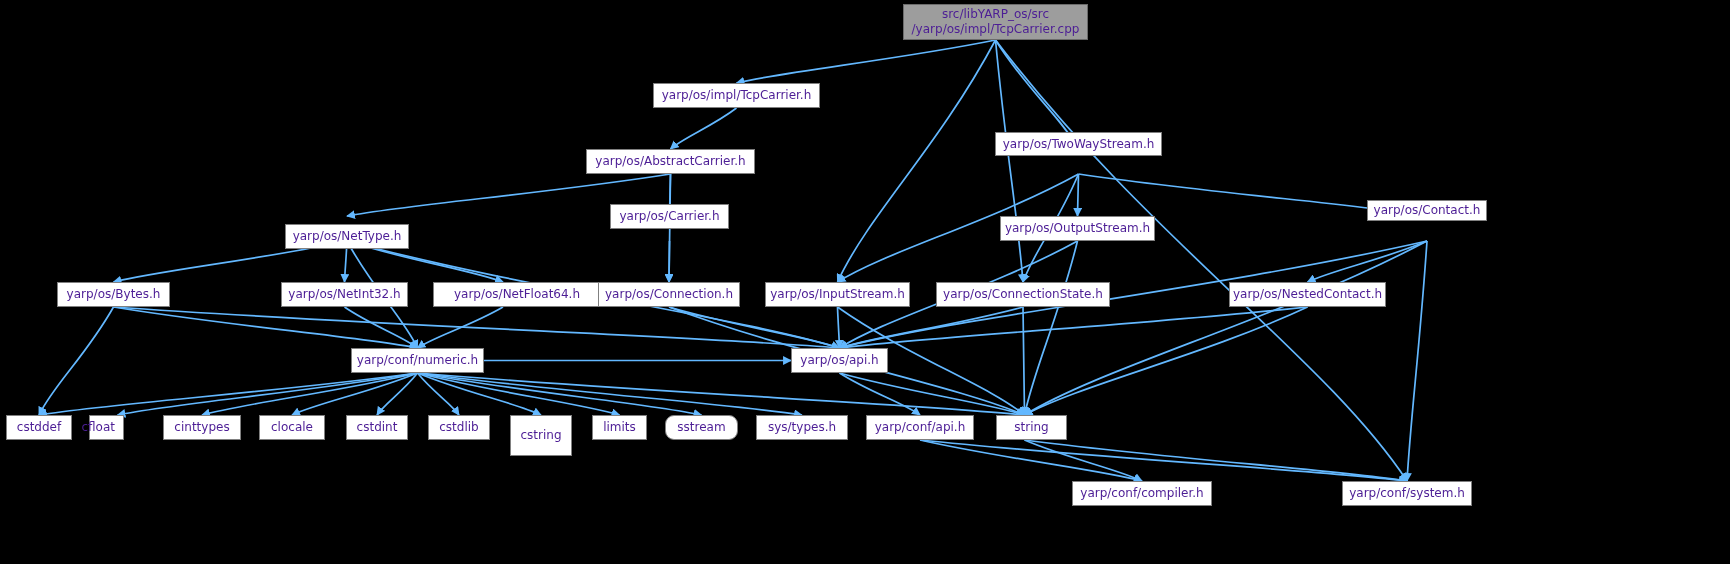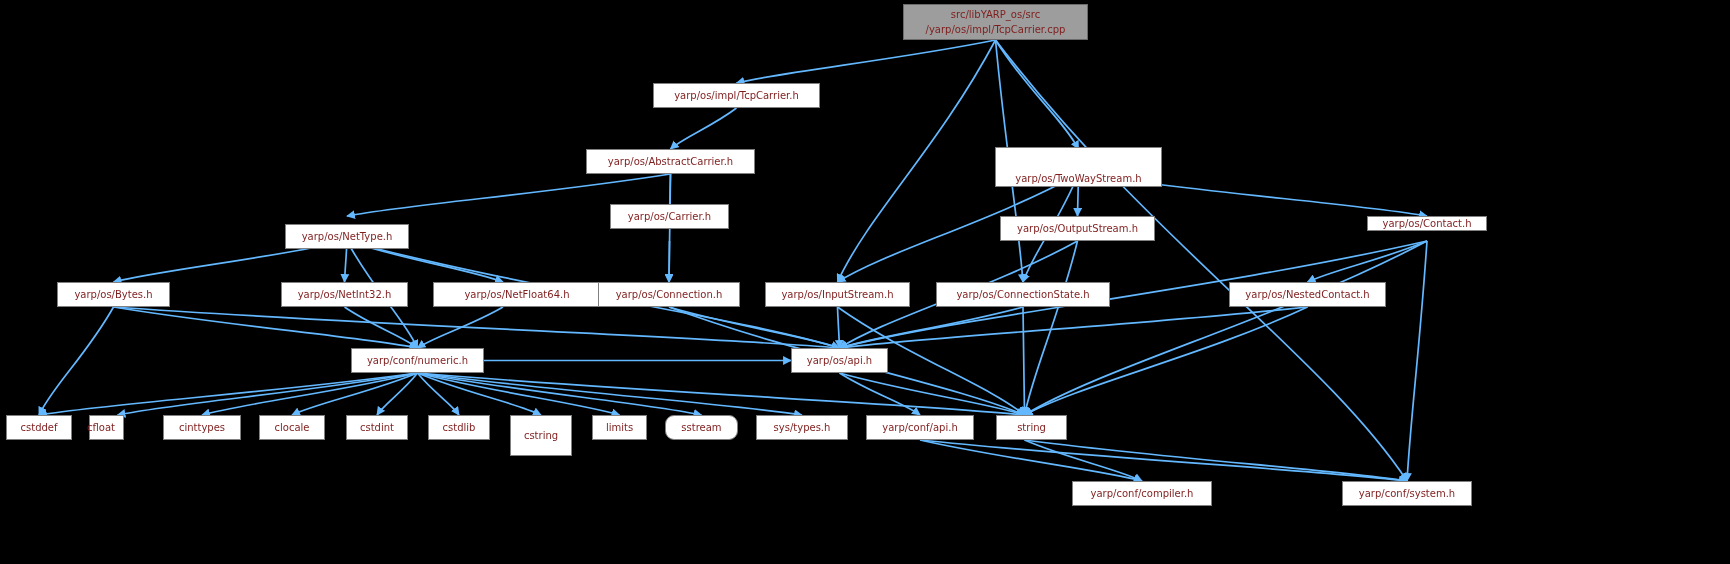--- a/index.html
+++ b/index.html
@@ -1,20 +1,20 @@
 <!DOCTYPE html>
 <html><head>
 <meta charset="utf-8">
 <style>
   html,body{margin:0;padding:0;background:#000;}
   #graph-root{position:relative;width:1730px;height:564px;background:#000;overflow:hidden;
     font-family:"DejaVu Sans","Liberation Sans",sans-serif;}
   #edge-layer{position:absolute;left:0;top:0;width:1730px;height:564px;}
   .node{position:absolute;box-sizing:border-box;border:1px solid #808080;
-    background:#ffffff;color:#7f1d1d;font-size:10px;line-height:15px;
+    background:#ffffff;color:#4c1d95;font-size:12px;line-height:15px;
     display:flex;align-items:center;justify-content:center;text-align:center;
     white-space:pre;padding:0 8px;}
   .node.root{background:#9d9d9d;border-color:#6b6b6b;}
   .node .lbl{display:block;}
 </style>
 </head>
 <body>
 
 <div id="graph-root">
   <svg id="edge-layer" viewBox="0 0 1730 564">
@@ -78,25 +78,25 @@
       <path d="M920,440 C1001.696,458.45 1098.0439999999999,469.52 1142,481" fill="none" stroke="#63b8ff" stroke-width="1.7" marker-end="url(#ar)"></path>
       <path d="M920,440 C1098.25,458.45 1311.54,469.52 1407,481" fill="none" stroke="#63b8ff" stroke-width="1.7" marker-end="url(#ar)"></path>
       <path d="M1024.5,440 C1067.74,458.45 1118.735,469.52 1142,481" fill="none" stroke="#63b8ff" stroke-width="1.7" marker-end="url(#ar)"></path>
       <path d="M1024.5,440 C1165.26,458.45 1331.265,469.52 1407,481" fill="none" stroke="#63b8ff" stroke-width="1.7" marker-end="url(#ar)"></path>
     </svg>
   <div id="node-layer">
       <div class="node root" style="left: 903px; top: 4px; width: 185px; height: 36px; background: rgb(157, 157, 157); border-color: rgb(107, 107, 107);"><span class="lbl">src/libYARP_os/src
 /yarp/os/impl/TcpCarrier.cpp</span></div>
       <div class="node" style="left: 653px; top: 83px; width: 167px; height: 25px; background: rgb(255, 255, 255); border-color: rgb(128, 128, 128);"><span class="lbl">yarp/os/impl/TcpCarrier.h</span></div>
       <div class="node" style="left: 586px; top: 149px; width: 169px; height: 25px; background: rgb(255, 255, 255); border-color: rgb(128, 128, 128);"><span class="lbl">yarp/os/AbstractCarrier.h</span></div>
-      <div class="node" style="left: 995px; top: 147px; width: 167px; height: 40px; background: rgb(255, 255, 255); border-color: rgb(128, 128, 128); align-items: flex-end;"><span class="lbl">yarp/os/TwoWayStream.h</span></div>
+      <div class="node" style="left: 995px; top: 132px; width: 167px; height: 24px; background: rgb(255, 255, 255); border-color: rgb(128, 128, 128);"><span class="lbl">yarp/os/TwoWayStream.h</span></div>
       <div class="node" style="left: 285px; top: 224px; width: 124px; height: 25px; background: rgb(255, 255, 255); border-color: rgb(128, 128, 128);"><span class="lbl">yarp/os/NetType.h</span></div>
       <div class="node" style="left: 610px; top: 204px; width: 119px; height: 25px; background: rgb(255, 255, 255); border-color: rgb(128, 128, 128);"><span class="lbl">yarp/os/Carrier.h</span></div>
       <div class="node" style="left: 1000px; top: 216px; width: 155px; height: 25px; background: rgb(255, 255, 255); border-color: rgb(128, 128, 128);"><span class="lbl">yarp/os/OutputStream.h</span></div>
-      <div class="node" style="left: 1367px; top: 216px; width: 120px; height: 15px; background: rgb(255, 255, 255); border-color: rgb(128, 128, 128);"><span class="lbl">yarp/os/Contact.h</span></div>
+      <div class="node" style="left: 1367px; top: 200px; width: 120px; height: 21px; background: rgb(255, 255, 255); border-color: rgb(128, 128, 128);"><span class="lbl">yarp/os/Contact.h</span></div>
       <div class="node" style="left: 57px; top: 282px; width: 113px; height: 25px; background: rgb(255, 255, 255); border-color: rgb(128, 128, 128);"><span class="lbl">yarp/os/Bytes.h</span></div>
       <div class="node" style="left: 281px; top: 282px; width: 127px; height: 25px; background: rgb(255, 255, 255); border-color: rgb(128, 128, 128);"><span class="lbl">yarp/os/NetInt32.h</span></div>
       <div class="node" style="left: 433px; top: 282px; width: 168px; height: 25px; background: rgb(255, 255, 255); border-color: rgb(128, 128, 128);"><span class="lbl">yarp/os/NetFloat64.h</span></div>
       <div class="node" style="left: 598px; top: 282px; width: 142px; height: 25px; background: rgb(255, 255, 255); border-color: rgb(128, 128, 128);"><span class="lbl">yarp/os/Connection.h</span></div>
       <div class="node" style="left: 765px; top: 282px; width: 145px; height: 25px; background: rgb(255, 255, 255); border-color: rgb(128, 128, 128);"><span class="lbl">yarp/os/InputStream.h</span></div>
       <div class="node" style="left: 936px; top: 282px; width: 174px; height: 25px; background: rgb(255, 255, 255); border-color: rgb(128, 128, 128);"><span class="lbl">yarp/os/ConnectionState.h</span></div>
       <div class="node" style="left: 1229px; top: 282px; width: 157px; height: 25px; background: rgb(255, 255, 255); border-color: rgb(128, 128, 128);"><span class="lbl">yarp/os/NestedContact.h</span></div>
       <div class="node" style="left: 351px; top: 348px; width: 133px; height: 25px; background: rgb(255, 255, 255); border-color: rgb(128, 128, 128);"><span class="lbl">yarp/conf/numeric.h</span></div>
       <div class="node" style="left: 791px; top: 348px; width: 97px; height: 25px; background: rgb(255, 255, 255); border-color: rgb(128, 128, 128);"><span class="lbl">yarp/os/api.h</span></div>
       <div class="node" style="left: 6px; top: 415px; width: 66px; height: 25px; background: rgb(255, 255, 255); border-color: rgb(128, 128, 128);"><span class="lbl">cstddef</span></div>

